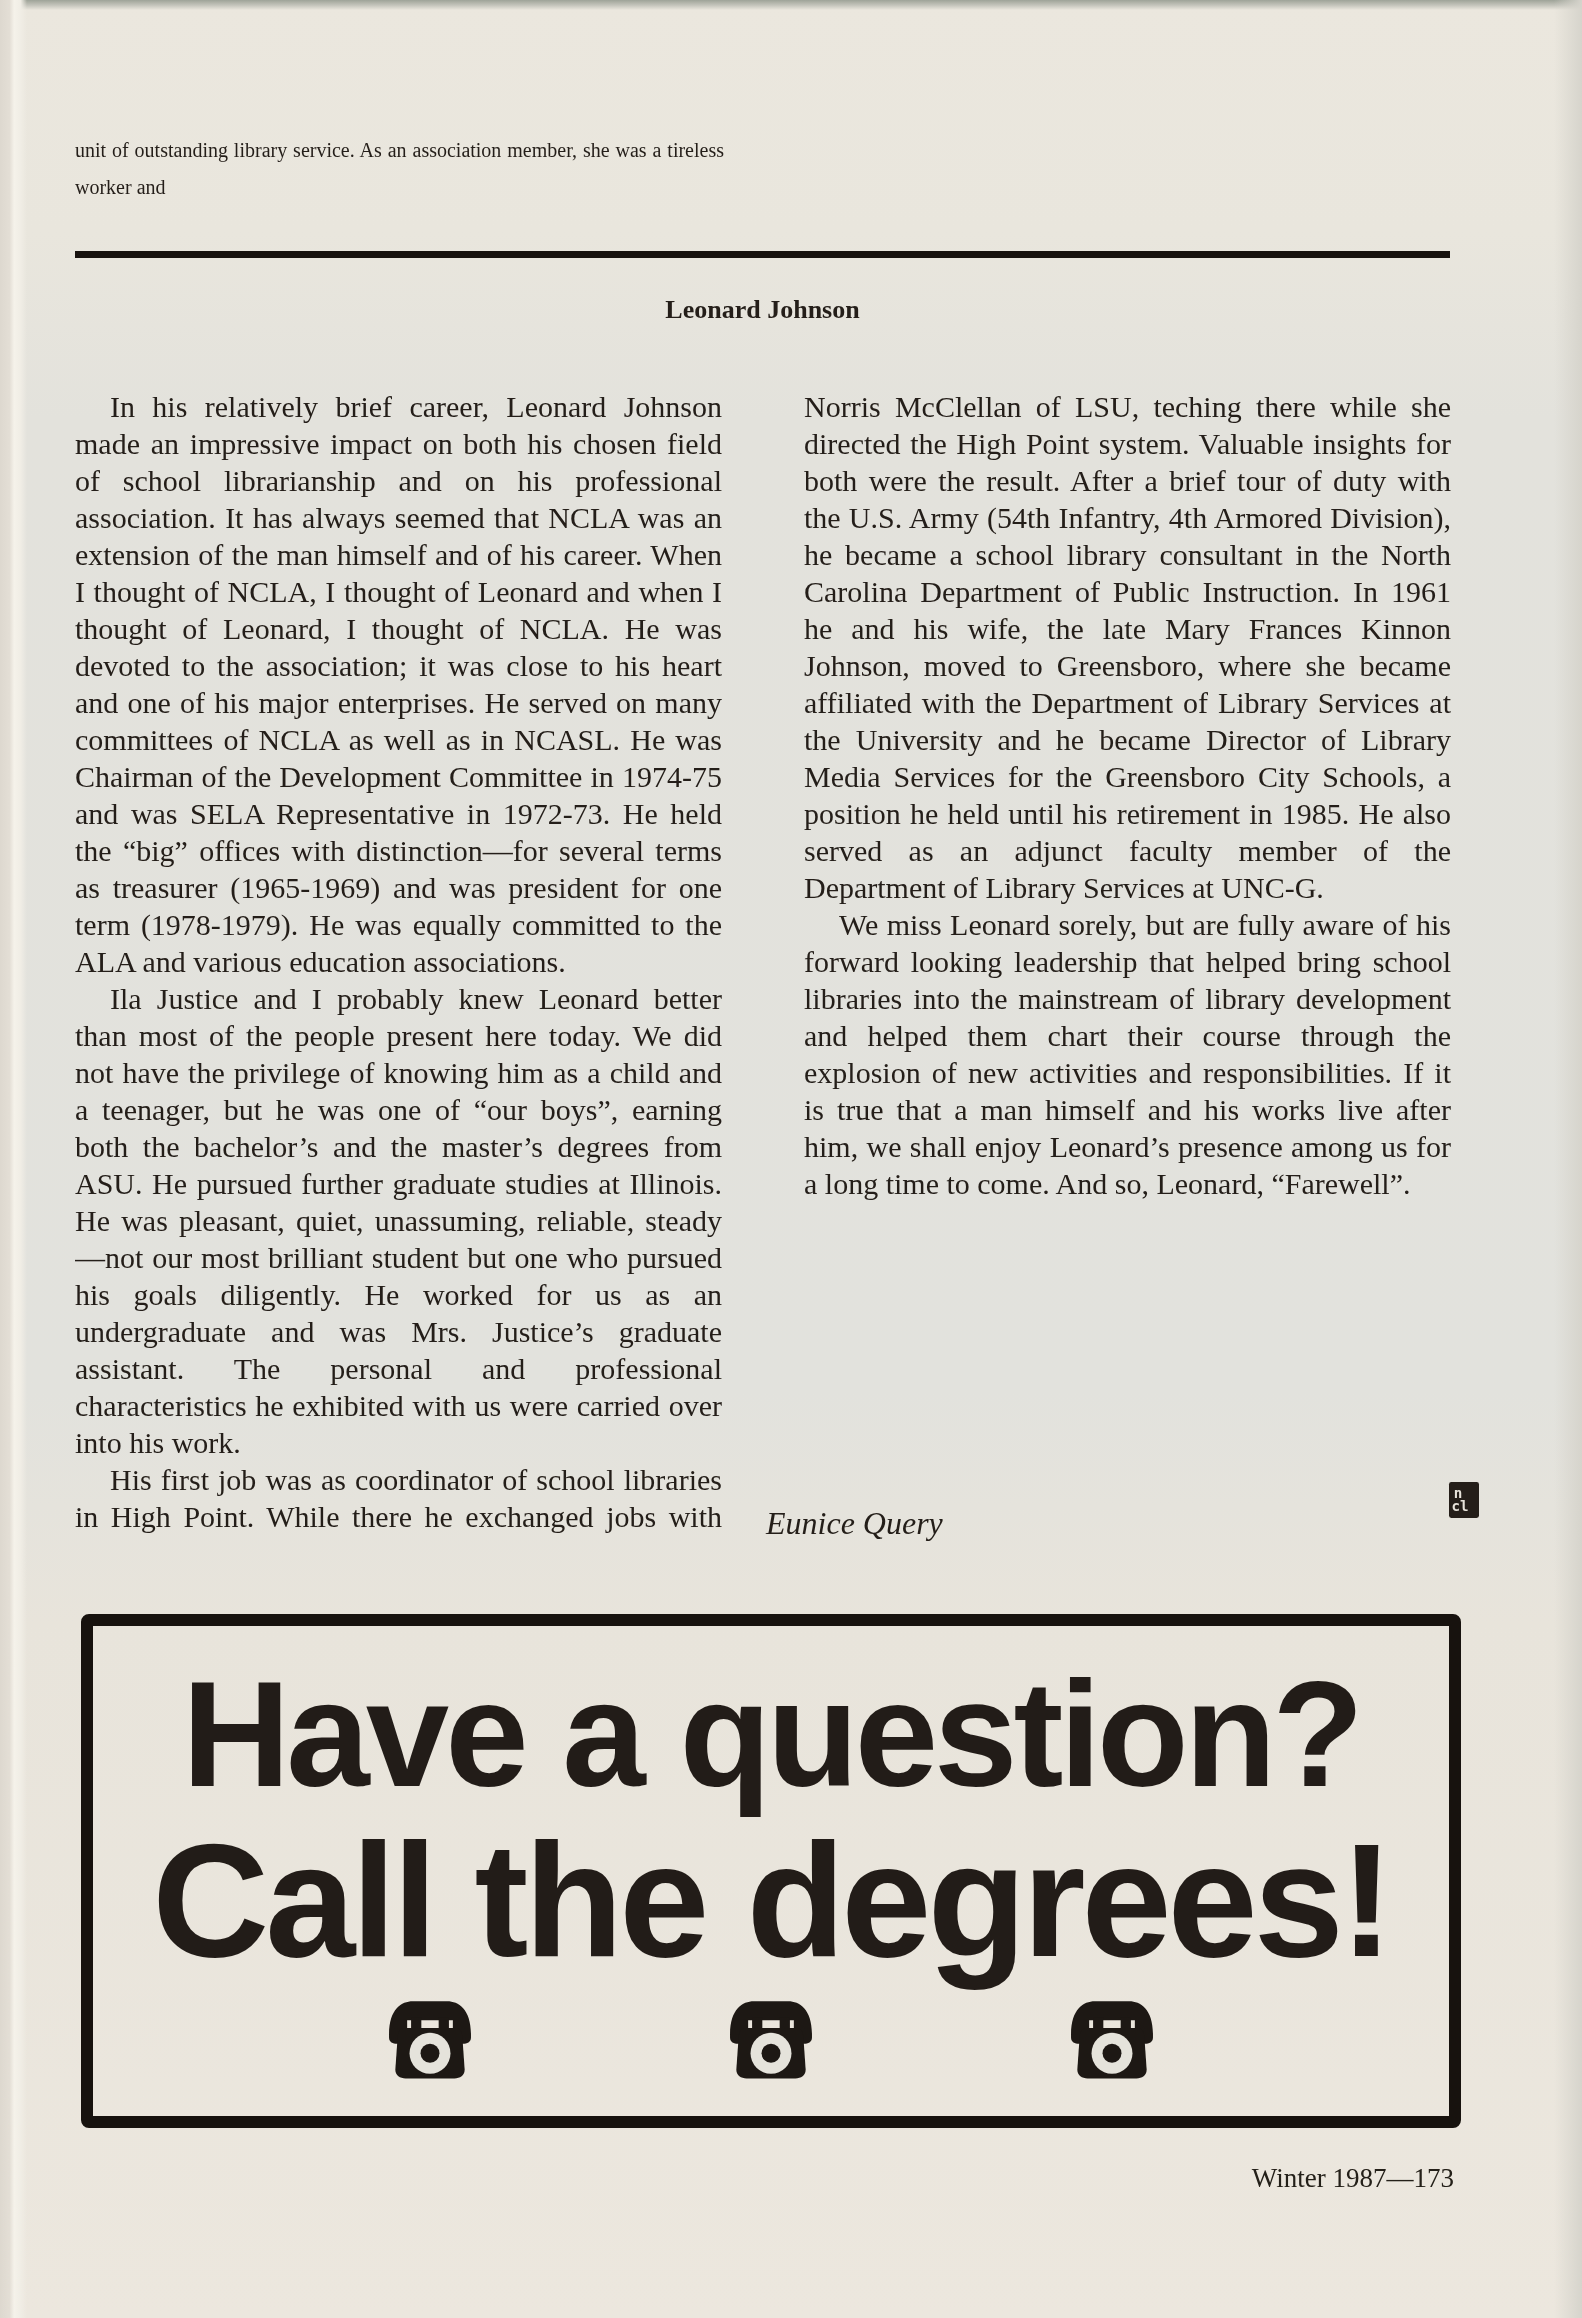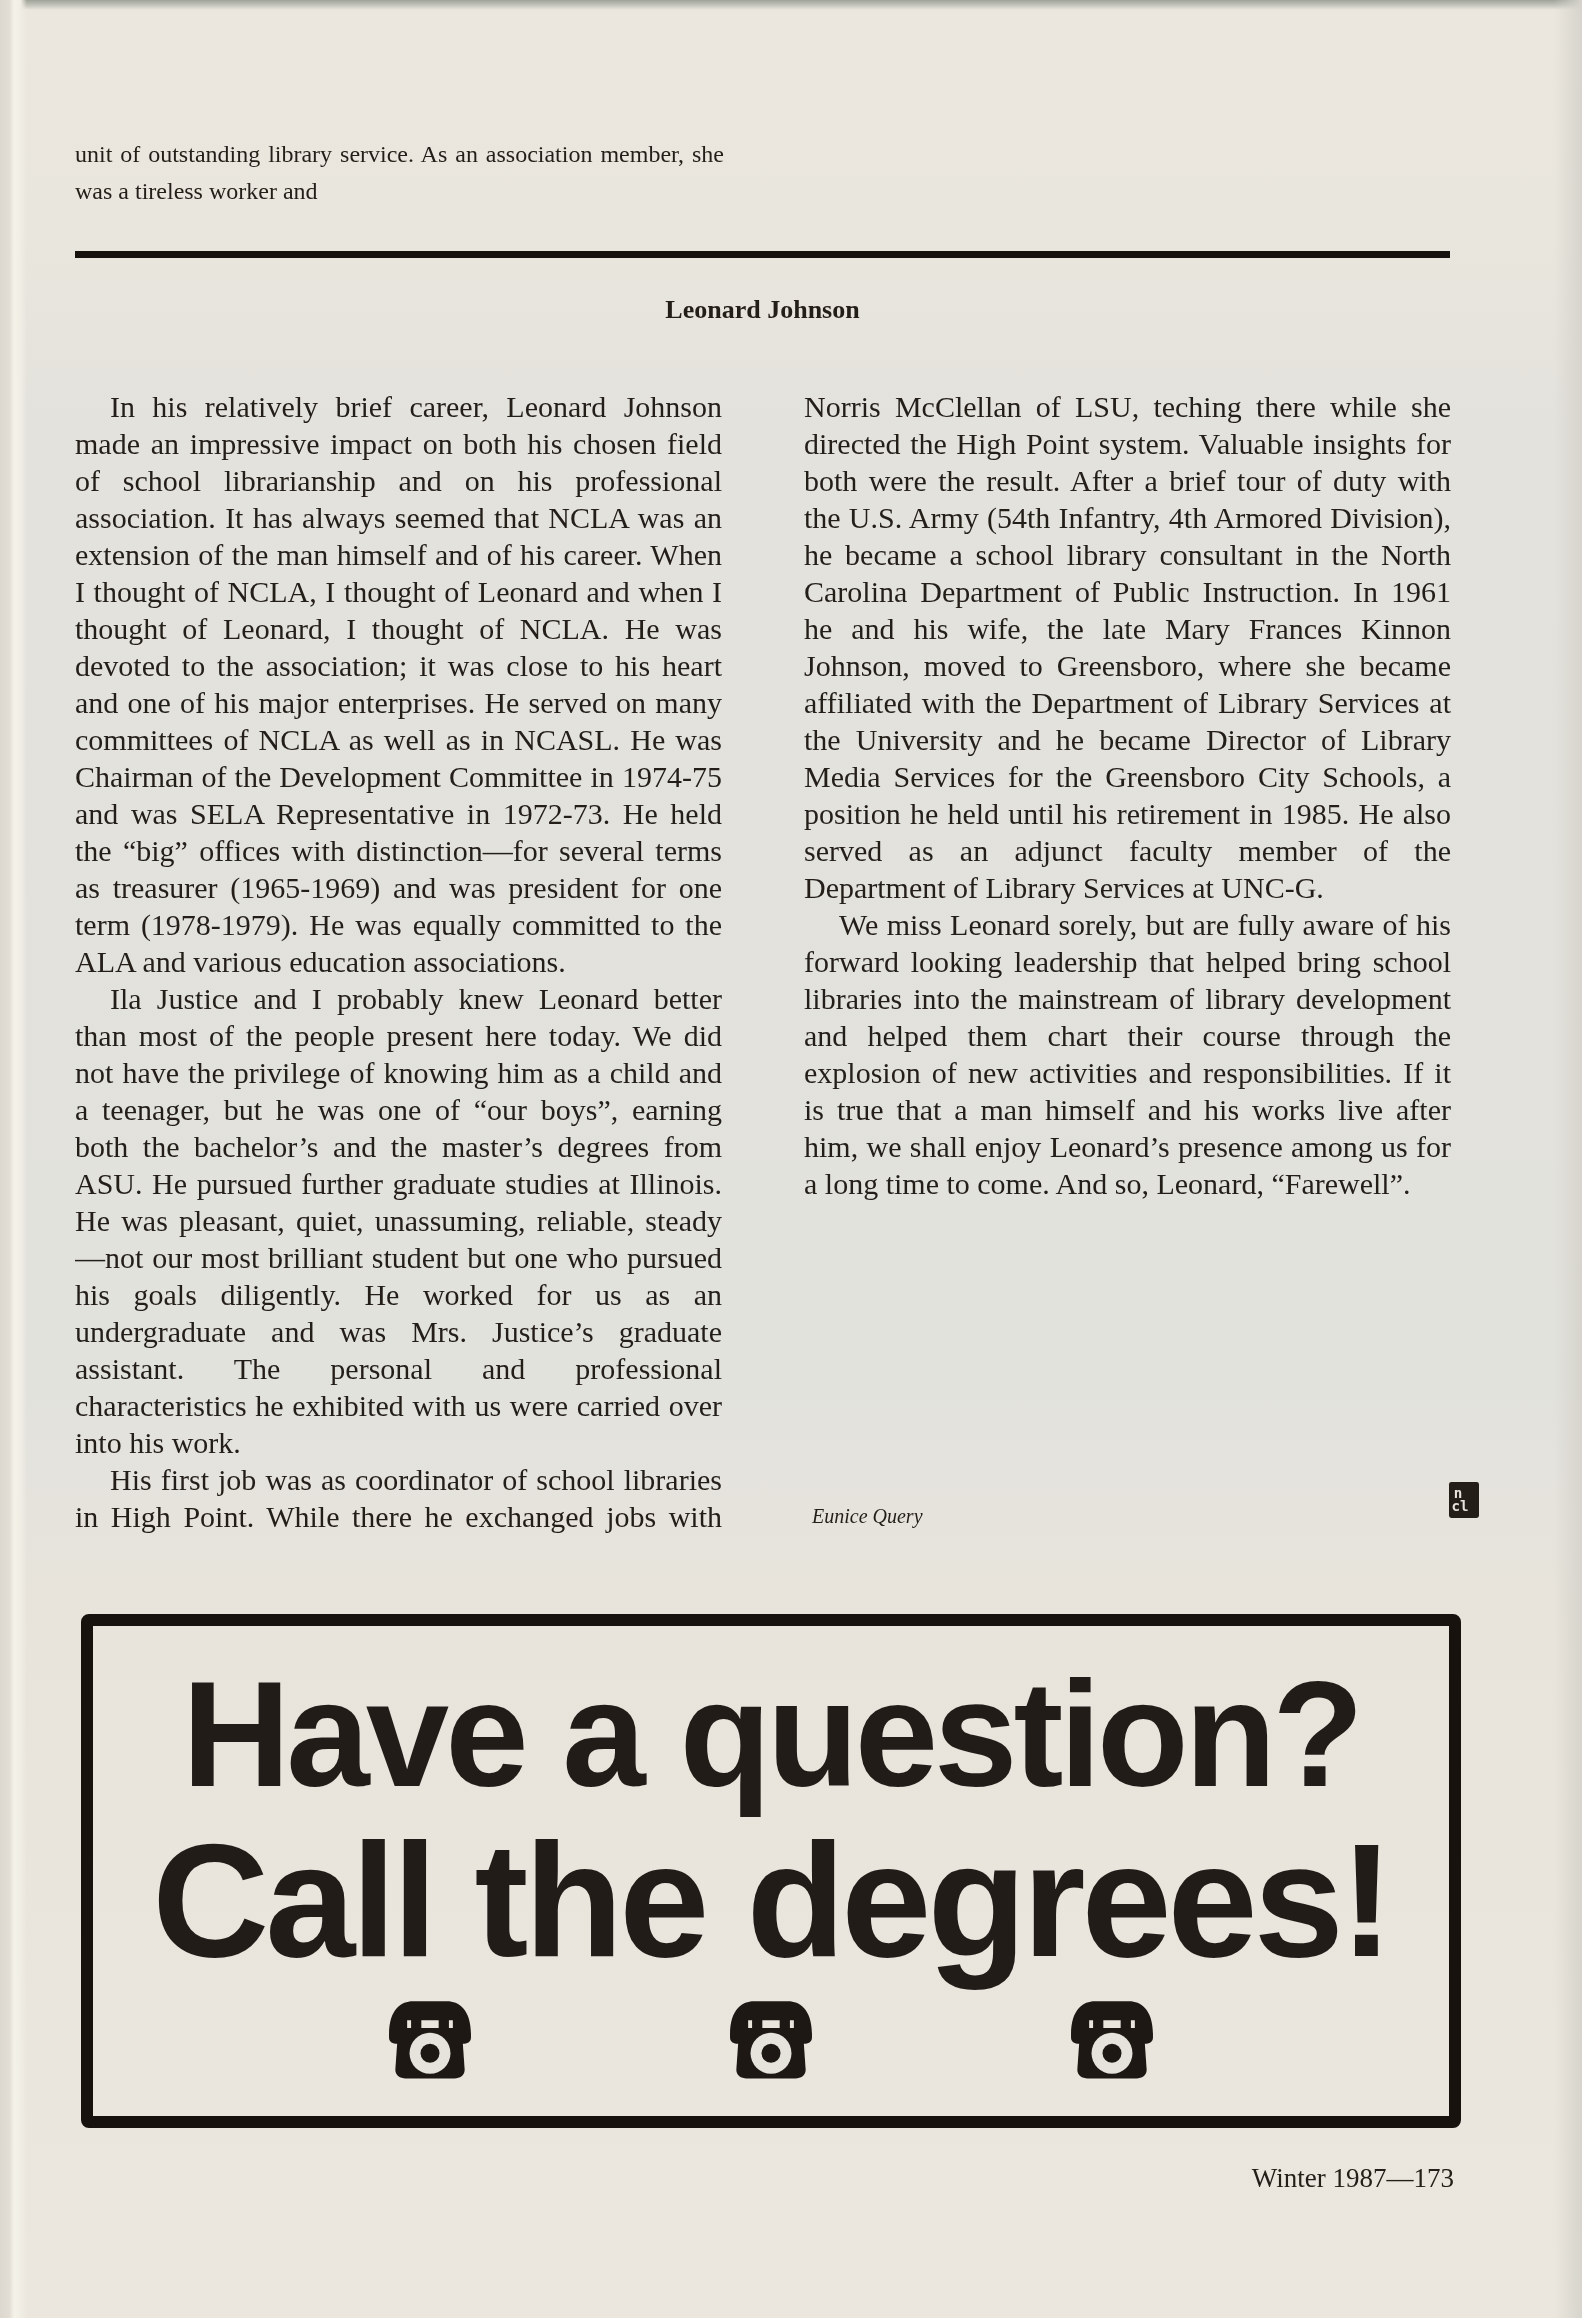--- a/index.html
+++ b/index.html
@@ -23,21 +23,21 @@
   .edge-left {
     position: absolute; left: 0; top: 0; width: 27px; height: 100%;
     background: linear-gradient(90deg, #ddd8cf 0px, #e3ded5 9.5px, #f5f2ea 14.2px, #f0ede5 20.6px, rgba(240,237,229,0) 27px);
   }
   .edge-right {
     position: absolute; right: 0; top: 0; width: 28.5px; height: 100%;
     background: linear-gradient(270deg, #d6d4cc 0%, rgba(214,212,204,0) 100%);
   }
 
   .cont { position: absolute; width: 649px; text-align: justify;
-    font-size: 24px; line-height: 37px; }
+    font-size: 20px; line-height: 37px; }
   .cont-left  { left: 75px;  top: 112px; }
   .cont-right { left: 801px; top: 112px; }
 
   .rule { position: absolute; left: 75px; top: 251px; width: 1375px; height: 7.1px;
     background: #17120e; border: none; margin: 0; }
 
   .article-title, .article-dates {
     position: absolute; left: 75px; width: 1375px; margin: 0;
     text-align: center; font-weight: bold; font-size: 26px; line-height: 32px;
   }
@@ -46,22 +46,22 @@
 
   .article-body {
     position: absolute; left: 75px; top: 388px; width: 1376px; height: 1171px;
     column-count: 2; column-gap: 82px; column-fill: auto;
     text-align: justify; font-size: 30px; line-height: 37px;
     hyphens: auto; overflow: hidden;
   }
   .article-body p { margin: 0; text-indent: 35px; }
 
   .signature {
-    position: absolute; left: 812px; top: 1505px;
-    font-style: italic; font-size: 20px;
+    position: absolute; left: 766px; top: 1505px;
+    font-style: italic; font-size: 32px;
   }
   .end-mark {
     position: absolute; left: 1449px; top: 1482px;
     width: 30px; height: 36px; background: #241e19; color: #e7e3da;
     border-radius: 2.4px; padding: 1.6px 2.4px; box-sizing: border-box;
     display: flex; flex-direction: column; justify-content: center;
     font-family: "DejaVu Sans Mono", monospace;
     font-size: 14.2px; line-height: 0.95; font-weight: bold;
   }
   .end-mark span:first-child { margin-left: 2.4px; }

